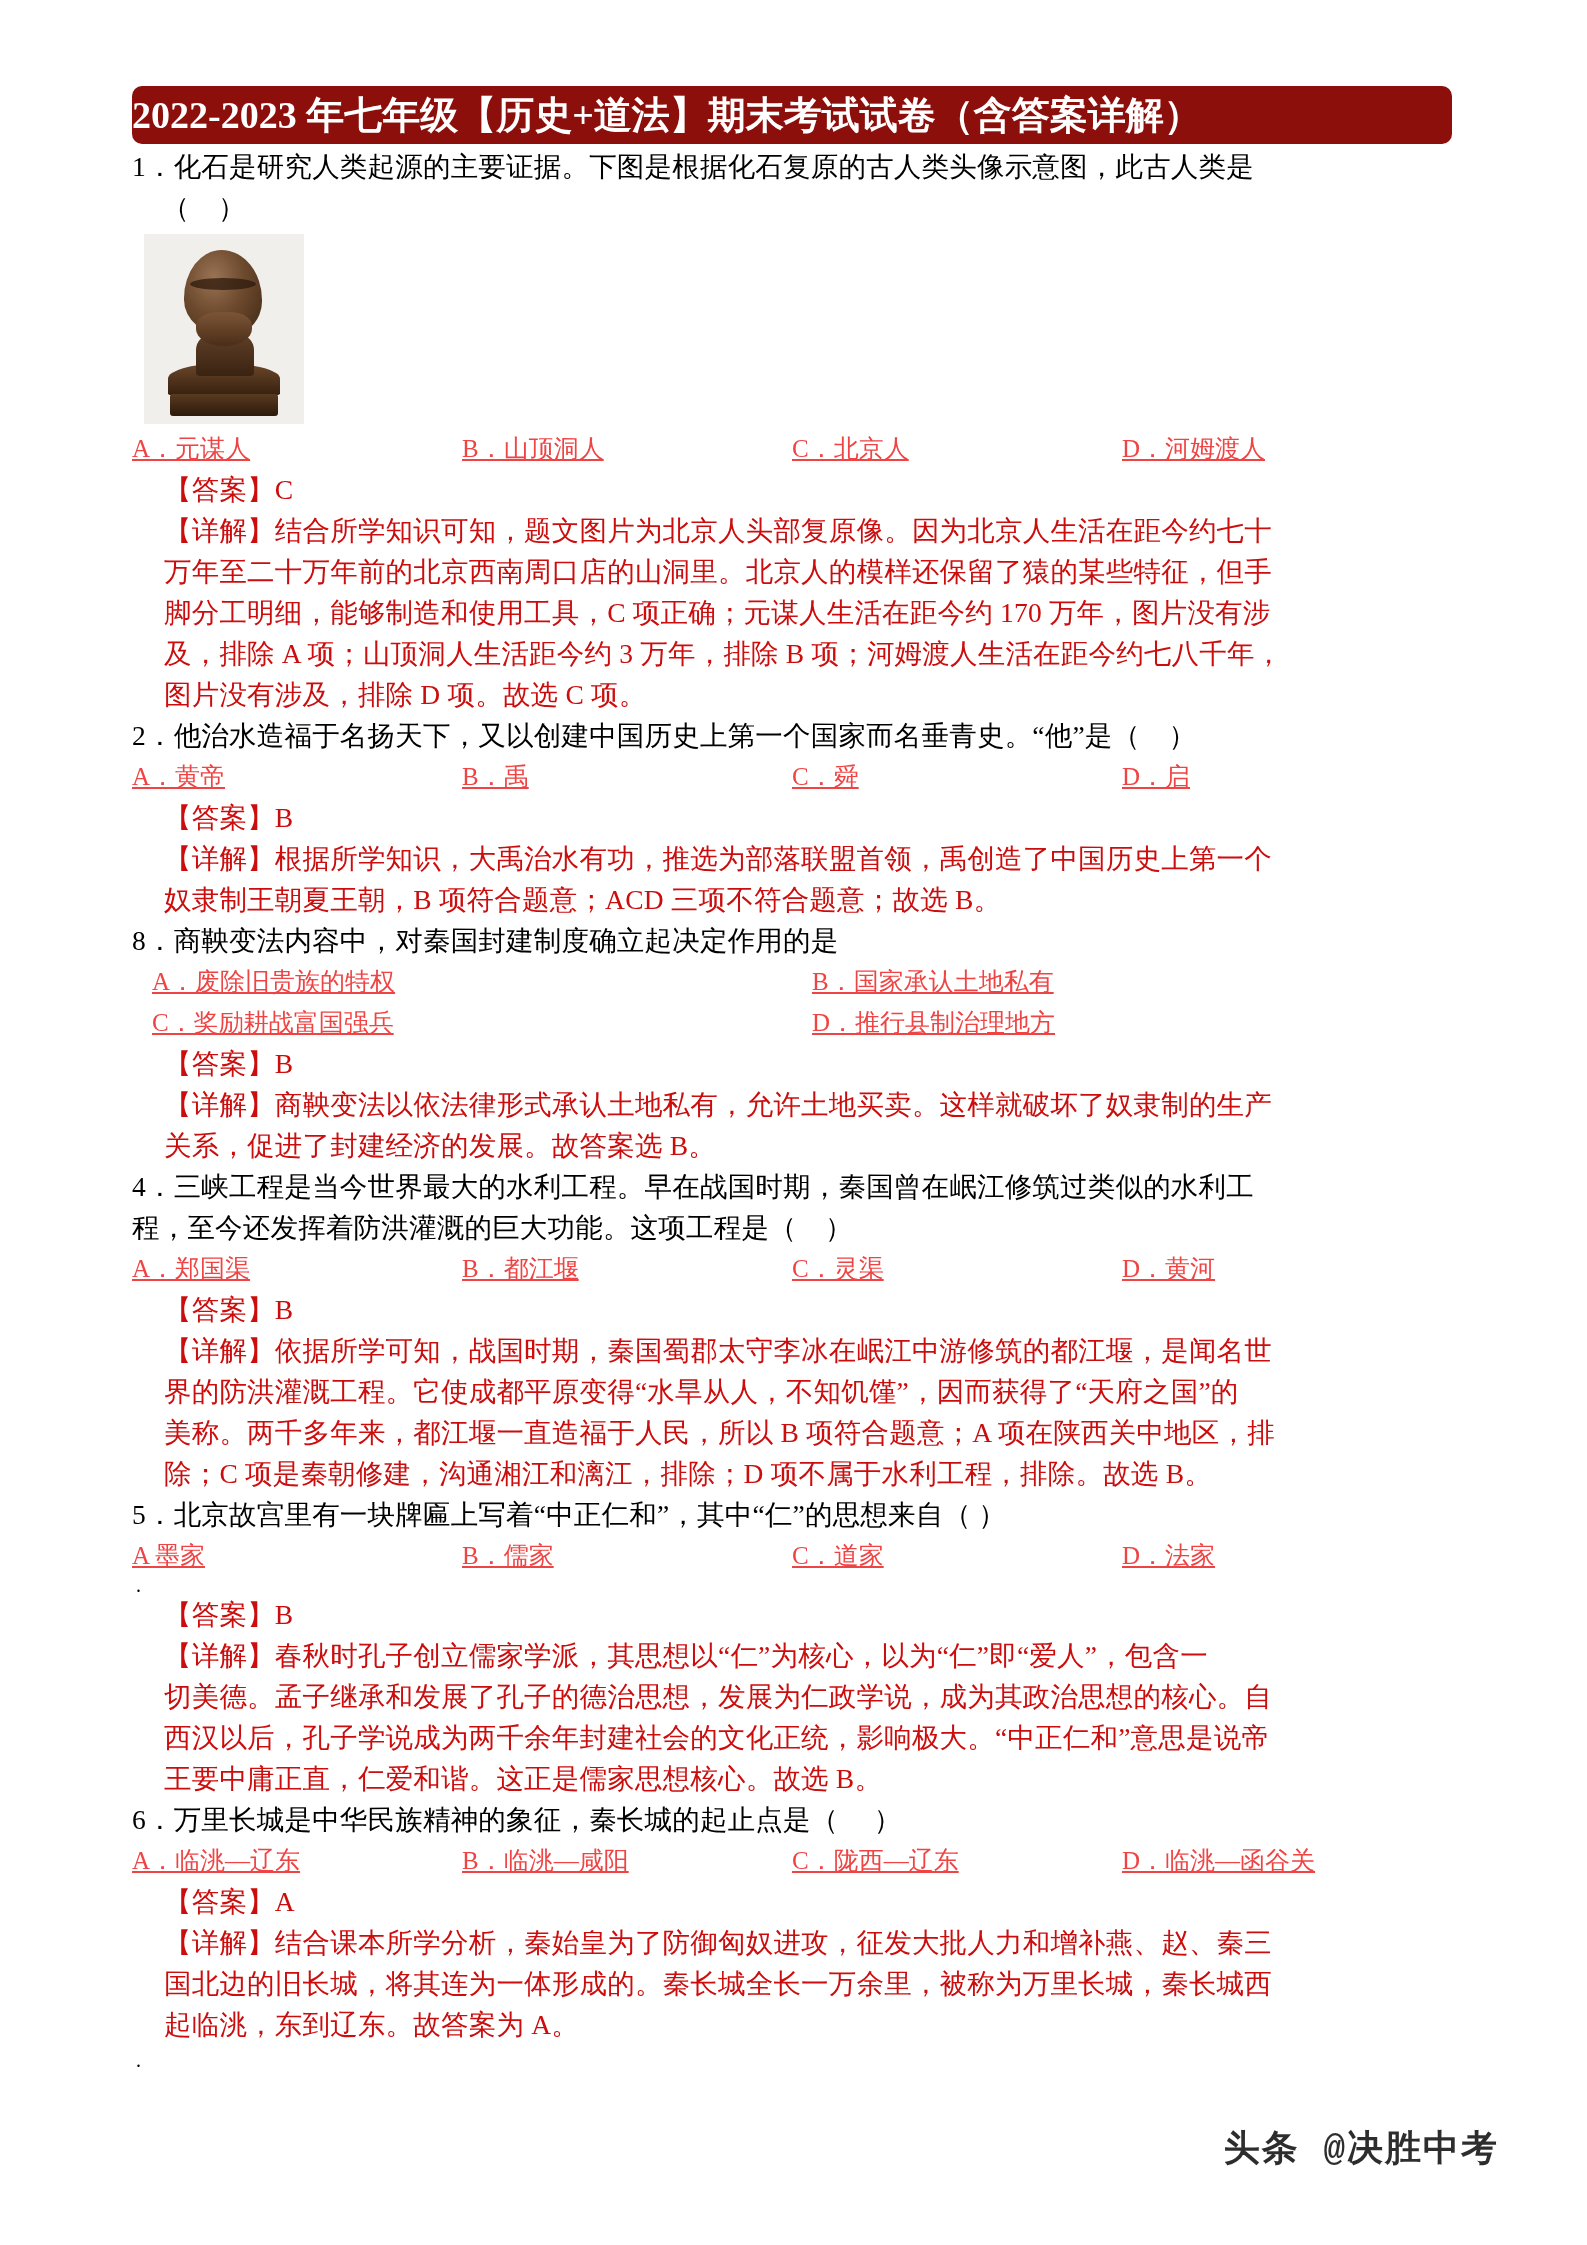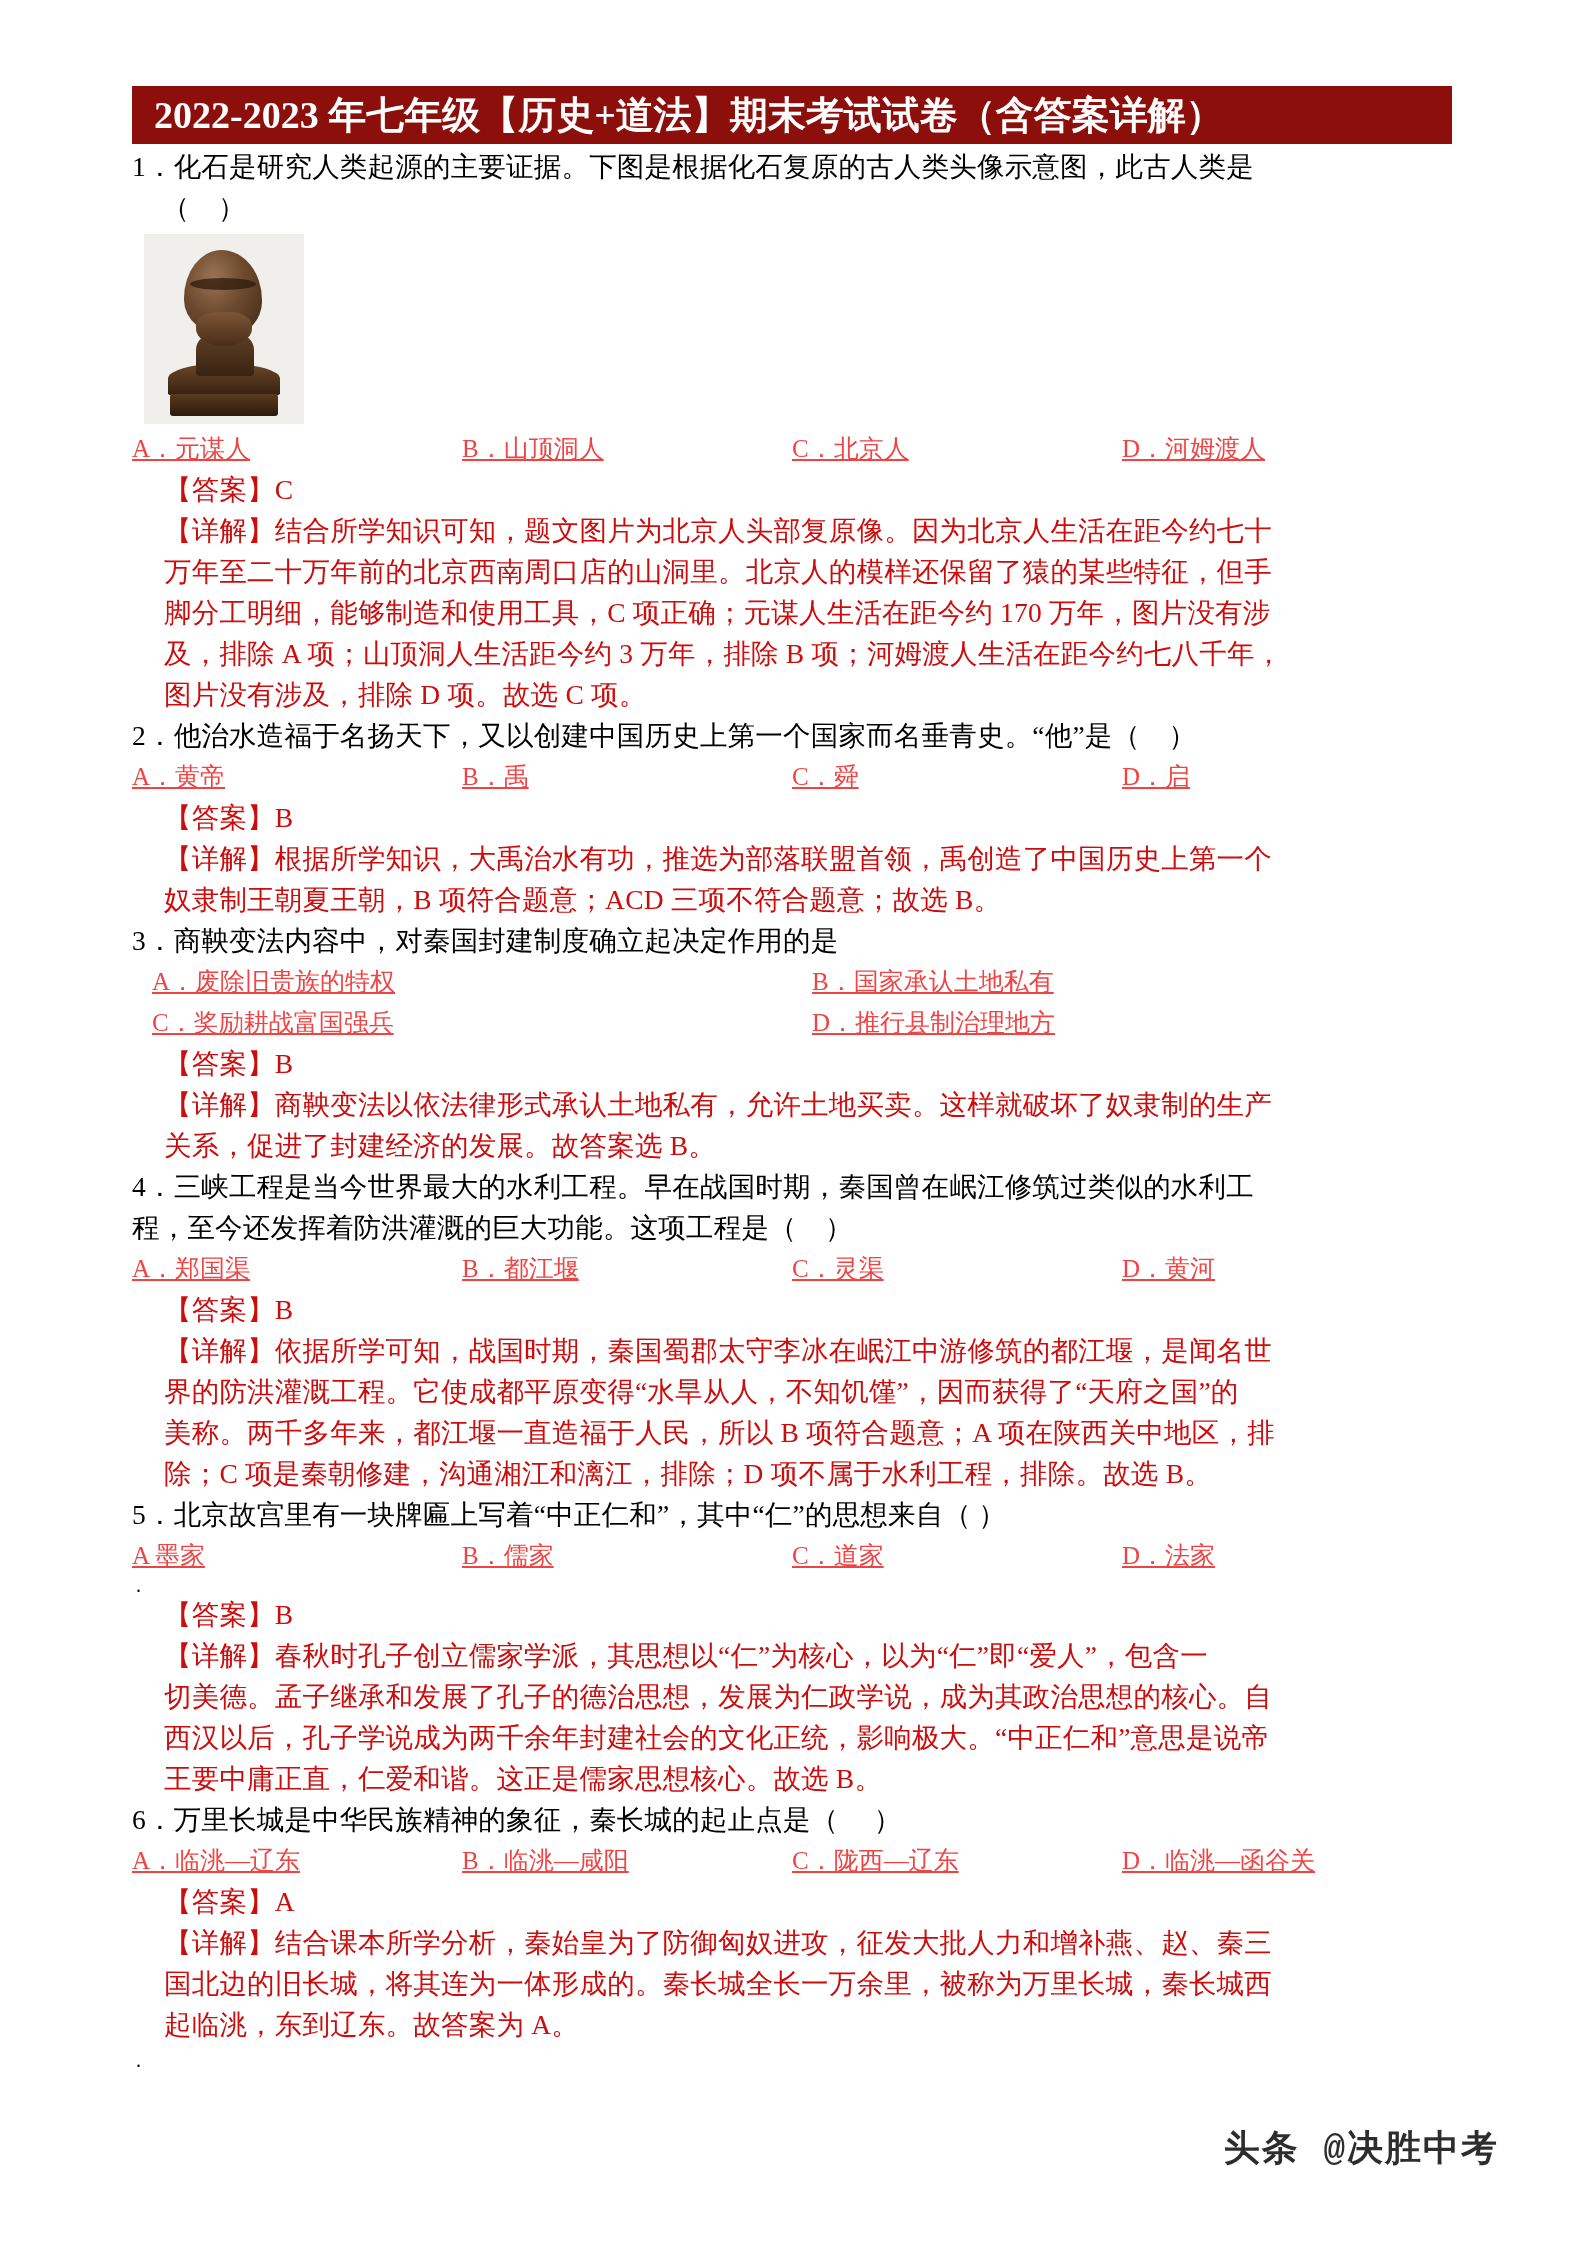--- a/index.html
+++ b/index.html
@@ -31,23 +31,24 @@
   
   .title-banner {
     background: #8c0f0b;
     color: #ffffff;
     height: 58px;
     line-height: 58px;
     font-size: 38px;
     font-weight: bold;
     letter-spacing: 0px;
     white-space: nowrap;
-    padding-left: 22px;
+    padding-left: 0;
     box-sizing: border-box;
     margin-bottom: 2px;
+    border-radius: 10px;
   }
 
   
   .line {
     font-size: 27.5px;
     line-height: 41px;
     color: #000000;
     white-space: pre;
     letter-spacing: 0.2px;
   }
@@ -191,21 +192,21 @@
         <span class="op">B．禹</span>
         <span class="op">C．舜</span>
         <span class="op">D．启</span>
       </div>
       <div class="line red"><span>【答案】</span><span>B</span></div>
       <div class="line red">【详解】根据所学知识，大禹治水有功，推选为部落联盟首领，禹创造了中国历史上第一个</div>
       <div class="line red">奴隶制王朝夏王朝，B 项符合题意；ACD 三项不符合题意；故选 B。</div>
     </div>
 
     <div>
-      <div class="line q-line">3．商鞅变法内容中，对秦国封建制度确立起决定作用的是</div>
+      <div class="line q-line">8．商鞅变法内容中，对秦国封建制度确立起决定作用的是</div>
       <div class="opts c2">
         <span class="op">A．废除旧贵族的特权</span>
         <span class="op">B．国家承认土地私有</span>
       </div>
       <div class="opts c2">
         <span class="op">C．奖励耕战富国强兵</span>
         <span class="op">D．推行县制治理地方</span>
       </div>
       <div class="line red"><span>【答案】</span><span>B</span></div>
       <div class="line red">【详解】商鞅变法以依法律形式承认土地私有，允许土地买卖。这样就破坏了奴隶制的生产</div>

